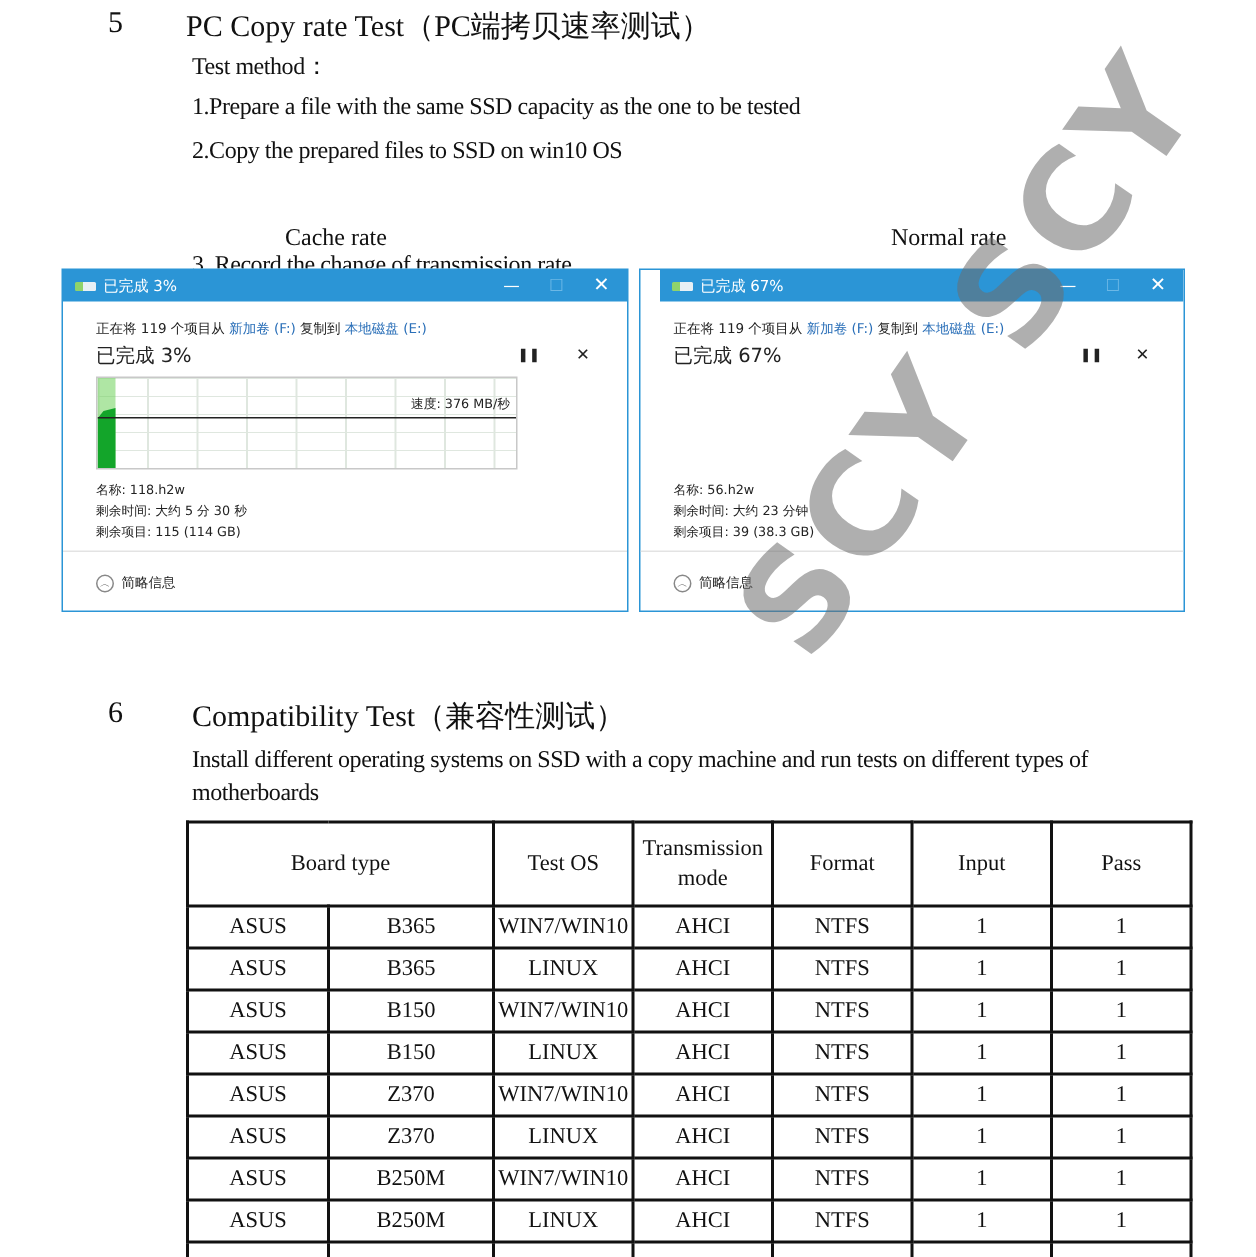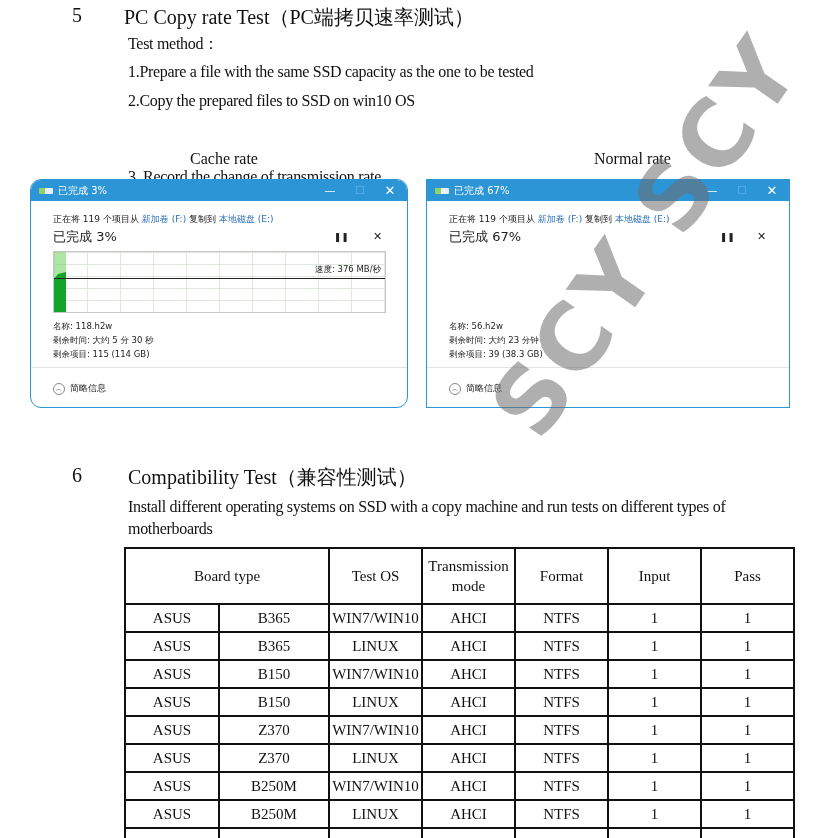--- a/index.html
+++ b/index.html
@@ -82,53 +82,53 @@
 
 <div class="abs sec-num" style="left:72px; top:4px;">5</div>
 <div class="abs sec-title" style="left:124px; top:4px;">PC Copy rate Test（PC端拷贝速率测试）</div>
 <div class="abs body-text" style="left:128px; top:34px;">Test method：</div>
 <div class="abs body-text" style="left:128px; top:63px;">1.Prepare a file with the same SSD capacity as the one to be tested</div>
 <div class="abs body-text" style="left:128px; top:92px;text-align:right;">2.Copy the prepared files to SSD on win10 OS</div>
 <div class="abs body-text" style="left:128px; top:121px;margin-top:47px;">3. Record the change of transmission rate</div>
 <div class="abs caption" style="left:190px; top:150px;">Cache rate</div>
 <div class="abs caption" style="left:594px; top:150px;">Normal rate</div>
 
-<div class="dlg" style="left:30px; top:179px; width:378px; height:229px;border-radius:11px;">
+<div class="dlg" style="left:41px; top:179px; width:378px; height:229px;">
   <div class="dlg-title">
     <span class="appicon"></span>
     <span>已完成 3%</span>
     <span class="wbtn min">—</span>
     <span class="wbtn max">☐</span>
     <span class="wbtn close">✕</span>
   </div>
   <div class="line1">
     <span>正在将 119 个项目从 </span><span class="lnk">新加卷 (F:)</span><span> 复制到 </span><span class="lnk">本地磁盘 (E:)</span>
   </div>
   <div class="pct">已完成 3%</div>
   <div class="pause" style="left:303px;">❚❚</div>
   <div class="stop" style="left:342px;">✕</div>
-  <div class="graph" style="width:333px;padding-left:12px;">
+  <div class="graph" style="width:281px;padding-left:12px;">
     <div class="done" style="width:12px;"></div>
     <svg width="333" height="62">
       <polygon points="0,27 4,22 12,20 12,62 0,62" fill="#13a52a"></polygon>
     </svg>
     <div class="speedline" style="top:26px;"></div>
     <div class="speed" style="top:12px;">速度: 376 MB/秒</div>
   </div>
   <div class="info" style="top:141px;">名称: 118.h2w</div>
   <div class="info" style="top:155px;">剩余时间: 大约 5 分 30 秒</div>
   <div class="info" style="top:169px;">剩余项目: 115 (114 GB)</div>
   <div class="sep"></div>
   <div class="foot">
     <span class="circ">︿</span>
     <span>简略信息</span>
   </div>
 </div>
 
-<div class="dlg" style="left:426px; top:179px; width:364px; height:229px;">
+<div class="dlg" style="left:426px; top:179px; width:364px; height:229px;padding-left:13px;">
   <div class="dlg-title">
     <span class="appicon"></span>
     <span>已完成 67%</span>
     <span class="wbtn min">—</span>
     <span class="wbtn max">☐</span>
     <span class="wbtn close">✕</span>
   </div>
   <div class="line1">
     <span>正在将 119 个项目从 </span><span class="lnk">新加卷 (F:)</span><span> 复制到 </span><span class="lnk">本地磁盘 (E:)</span>
   </div>

